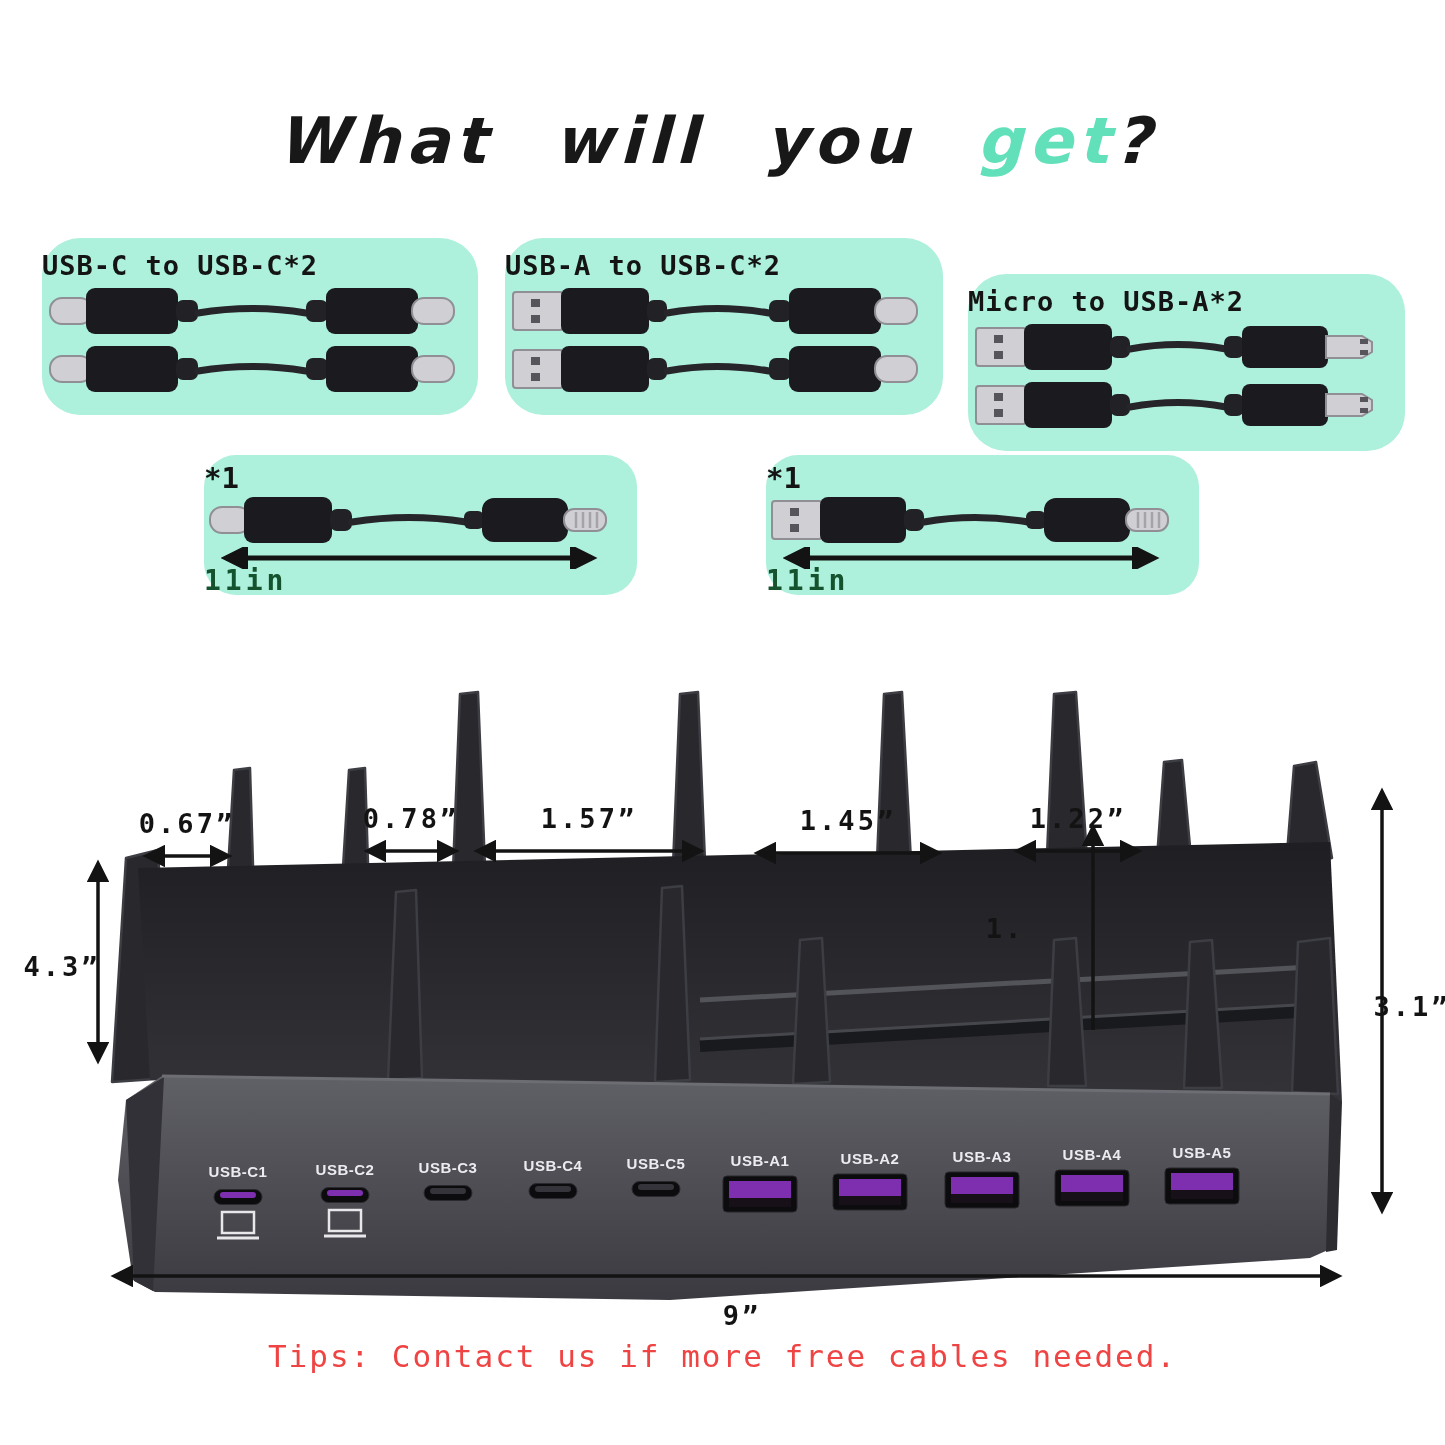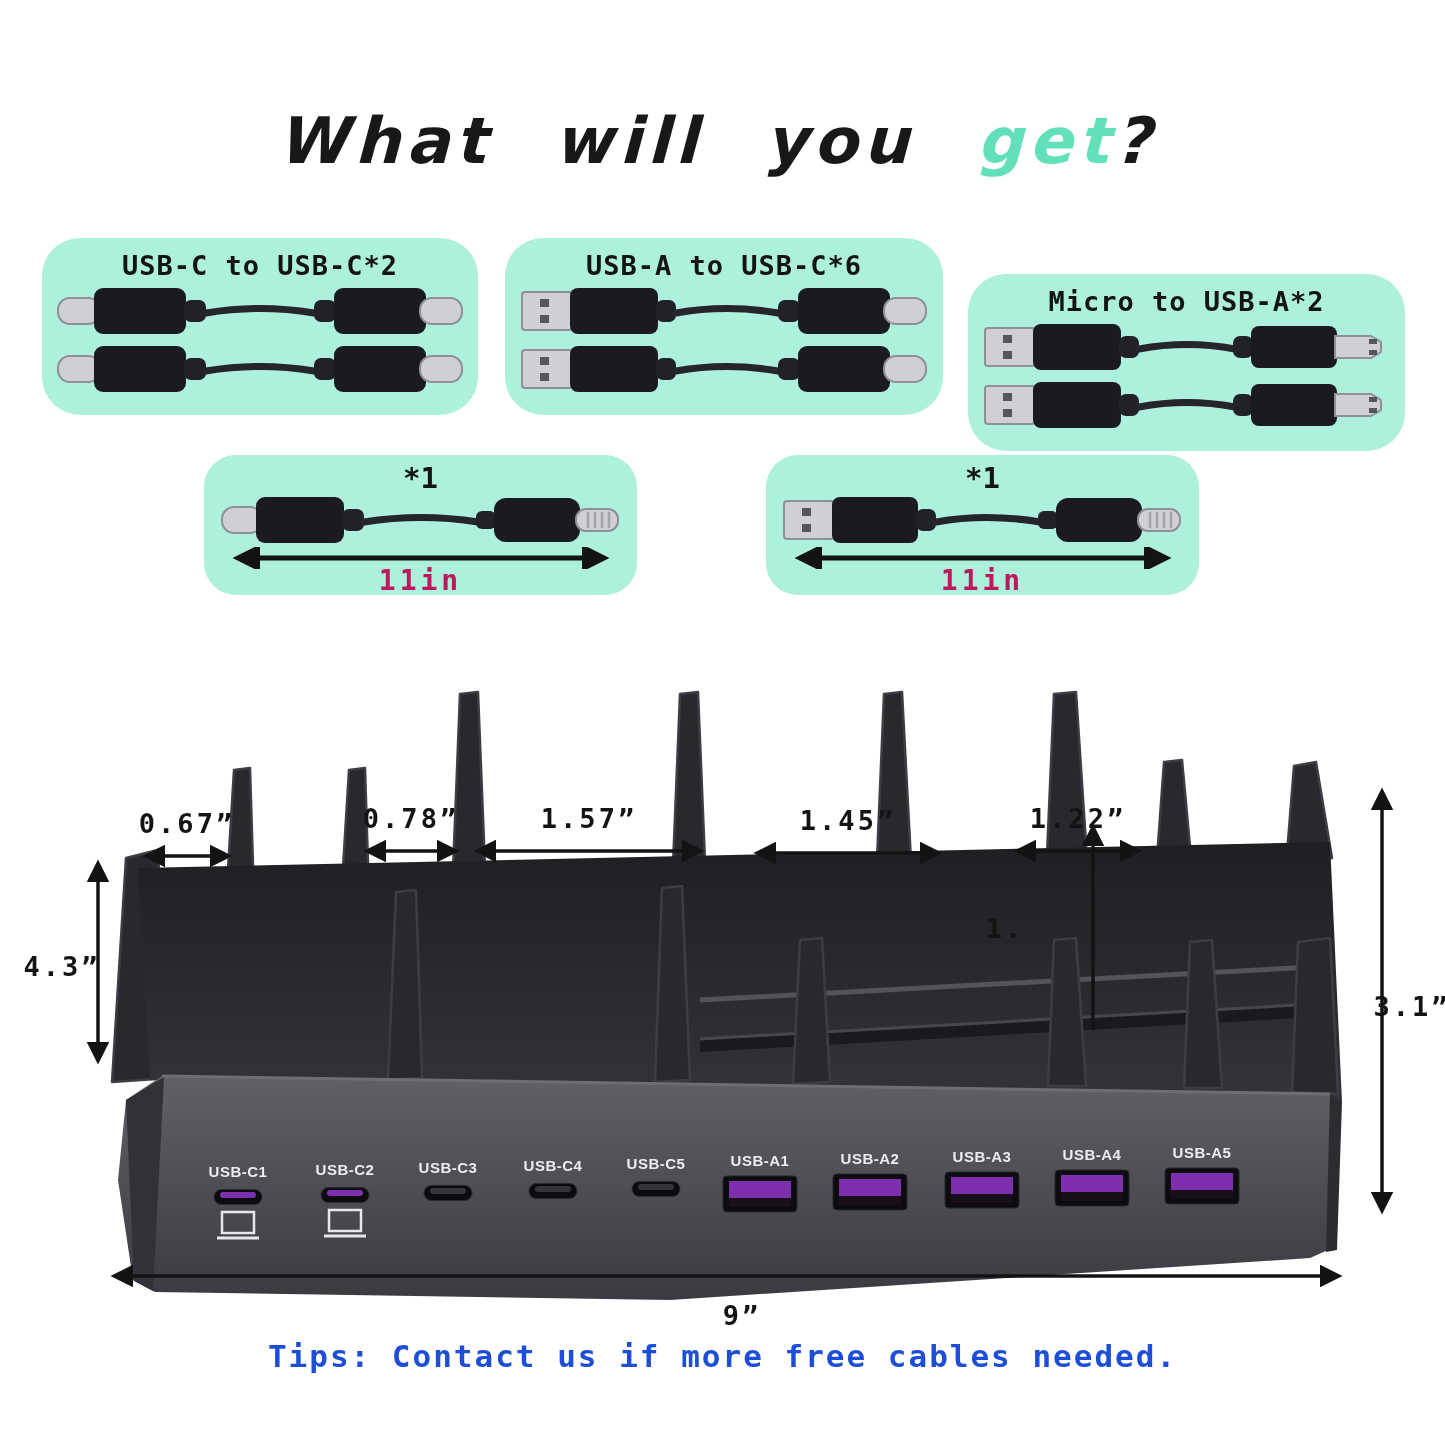--- a/index.html
+++ b/index.html
@@ -11,53 +11,53 @@
   .title{
     position:absolute;top:104px;left:0;width:100%;text-align:center;
     font-family:"DejaVu Sans",sans-serif;font-weight:bold;font-style:italic;
     font-size:64px;letter-spacing:6px;word-spacing:34px;color:#181818;
     transform:skewX(-4deg);
   }
   .title .accent{color:var(--accent,#62e0ba);}
   
   .mintbox{
     position:absolute;background:var(--boxbg,#adf0db);border-radius:38px;
-    display:flex;flex-direction:column;align-items:center;box-sizing:border-box;
+    display:flex;flex-direction:column;box-sizing:border-box;
   }
   .mintbox .boxtitle{
     font-weight:bold;font-size:27px;color:#141414;letter-spacing:1px;
     margin-top:12px;line-height:32px;
   }
   .mintbox svg{display:block;}
   .b1{left:42px;top:238px;width:436px;height:177px;}
   .b2{left:505px;top:238px;width:438px;height:177px;}
   .b3{left:968px;top:238px;width:437px;height:177px;margin-top:36px;}
   .b4{left:204px;top:455px;width:433px;height:140px;border-radius:32px;}
   .b5{left:766px;top:455px;width:433px;height:140px;border-radius:32px;}
   .countlabel{font-weight:bold;font-size:29px;color:#141414;margin-top:8px;line-height:30px;}
-  .lenlabel{font-weight:bold;font-size:28px;color:#be185d;line-height:28px;margin-top:-2px;letter-spacing:4px;}
+  .lenlabel{font-weight:bold;font-size:28px;color:#14532d;line-height:28px;margin-top:-2px;letter-spacing:4px;}
   
   .tip{fill:#cfcfd4;stroke:#8f8f95;stroke-width:2;}
   .cbody{fill:#1b1b1f;}
   .neck{fill:#222226;}
   .wire{fill:none;stroke:#26262a;stroke-width:7;stroke-linecap:round;}
   .hole{fill:#55555b;}
   .contact{stroke:#a3a3a9;stroke-width:2.5;}
   
   .station{position:absolute;left:0;top:680px;}
   .fin{fill:#28282d;stroke:#3d3d44;stroke-width:2.5;stroke-linejoin:round;}
   .dim{font-family:"DejaVu Sans Mono",monospace;font-weight:bold;font-size:27px;
        fill:#131313;letter-spacing:3px;}
   .dimline{stroke:#131313;stroke-width:3.5;fill:none;}
   .portlabel{font-family:"Liberation Sans",sans-serif;font-weight:bold;font-size:15px;
        fill:#ececf0;letter-spacing:.5px;}
   
   .tips{
     position:absolute;top:1338px;left:0;width:100%;text-align:center;
-    font-weight:bold;font-size:31px;color:#1d4ed8;letter-spacing:2px;
+    font-weight:normal;font-size:31px;color:#ef4444;letter-spacing:2px;
   }
 </style>
 </head>
 <body>
 
 <div class="title"><span>What will you </span><span class="accent">get</span><span>?</span></div>
 
 <div class="mintbox b1">
   <div class="boxtitle">USB-C to USB-C*2</div>
   <svg width="420" height="58" viewBox="0 0 420 58">
@@ -74,21 +74,21 @@
     <rect class="cbody" x="44" y="6" width="92" height="46" rx="9"></rect>
     <rect class="neck" x="134" y="18" width="22" height="22" rx="7"></rect>
     <path class="wire" d="M156 31 Q 210 22 264 31"></path>
     <rect class="neck" x="264" y="18" width="22" height="22" rx="7"></rect>
     <rect class="cbody" x="284" y="6" width="92" height="46" rx="9"></rect>
     <rect class="tip" x="370" y="16" width="42" height="26" rx="12"></rect>
   </svg>
 </div>
 
 <div class="mintbox b2">
-  <div class="boxtitle">USB-A to USB-C*6</div>
+  <div class="boxtitle">USB-A to USB-C*2</div>
   <svg width="420" height="58" viewBox="0 0 420 58">
     <rect class="tip" x="8" y="10" width="50" height="38" rx="3"></rect>
     <rect class="hole" x="26" y="17" width="9" height="8"></rect>
     <rect class="hole" x="26" y="33" width="9" height="8"></rect>
     <rect class="cbody" x="56" y="6" width="88" height="46" rx="8"></rect>
     <rect class="neck" x="142" y="18" width="20" height="22" rx="7"></rect>
     <path class="wire" d="M162 31 Q 212 22 264 31"></path>
     <rect class="neck" x="264" y="18" width="22" height="22" rx="7"></rect>
     <rect class="cbody" x="284" y="6" width="92" height="46" rx="9"></rect>
     <rect class="tip" x="370" y="16" width="42" height="26" rx="12"></rect>

